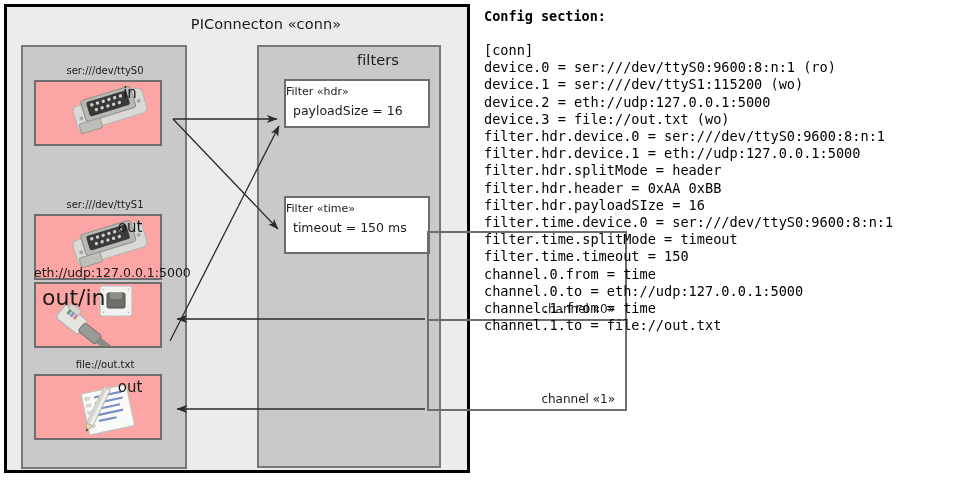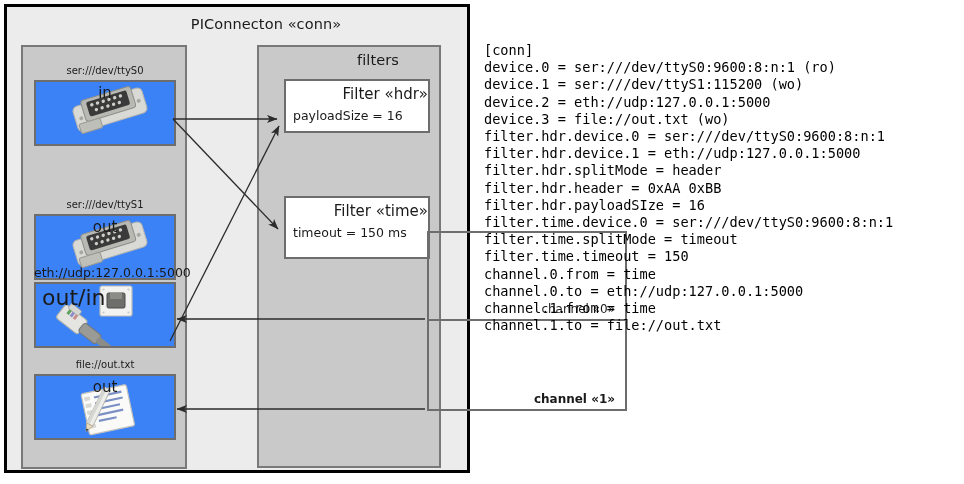--- a/index.html
+++ b/index.html
@@ -69,26 +69,27 @@
   .device-caption {
     font-size: 10px;
     color: #1a1a1a;
     text-align: center;
     height: 19px;
     line-height: 19px;
     white-space: nowrap;
   }
   .device-box {
     position: relative;
-    width: 142px;
+    width: 128px;
     height: 66px;
-    background: #3b82f6;
+    background: #fca5a5;
     border: 2px solid #6d6d6d;
     box-sizing: border-box;
     overflow: hidden;
+    padding-left: 32px;
   }
   .device-dir {
     position: absolute;
     top: 2px;
     width: 100%;
     text-align: center;
     font-size: 15px;
     color: #1a1a1a;
     z-index: 3;
   }
@@ -110,22 +111,22 @@
   
   .filter-box {
     position: absolute;
     left: 25px;
     width: 146px;
     background: #ffffff;
     border: 2px solid #6d6d6d;
     box-sizing: border-box;
   }
   .filter-title {
-    text-align: right;
-    font-size: 15px;
+    text-align: left;
+    font-size: 11px;
     color: #1a1a1a;
     padding-top: 4px;
     padding-bottom: 5px;
   }
   .filter-body {
     font-size: 12.5px;
     color: #1a1a1a;
     padding: 0 7px 7px 7px;
     line-height: 16px;
   }
@@ -334,21 +335,21 @@
       <div class="filter-title">Filter «time»</div>
       <div class="filter-body" style="padding-bottom:16px;">
         <div>timeout = 150 ms</div>
       </div>
     </div>
 
     <div class="channel-box" style="left:168px; top:184px; width:200px; height:90px;">
       <div class="channel-label">channel «0»</div>
     </div>
 
-    <div class="channel-box" style="left:168px; top:272px; width:200px; height:92px;font-weight:bold;">
+    <div class="channel-box" style="left:168px; top:272px; width:200px; height:92px;">
       <div class="channel-label">channel «1»</div>
     </div>
   </div>
 
   <svg id="arrow-layer">
     <defs>
       <marker id="ah" markerWidth="11" markerHeight="9" refX="10" refY="4.5" orient="auto" markerUnits="userSpaceOnUse">
         <path d="M0,0.4 L10.5,4.5 L0,8.6 L2.6,4.5 Z" fill="#2b2b2b"></path>
       </marker>
     </defs>
@@ -359,14 +360,15 @@
 
     <line x1="163" y1="334" x2="272" y2="119" stroke="#2b2b2b" stroke-width="1.3" marker-end="url(#ah)"></line>
 
     <line x1="418" y1="312" x2="170" y2="312" stroke="#2b2b2b" stroke-width="1.3" marker-end="url(#ah)"></line>
 
     <line x1="418" y1="402" x2="170" y2="402" stroke="#2b2b2b" stroke-width="1.3" marker-end="url(#ah)"></line>
   </svg>
 </div>
 
 <div id="config-root">
+  <div id="config-heading">Config section:</div>
   <div id="config-lines"><div class="cfg-line">[conn]</div><div class="cfg-line">device.0 = ser:///dev/ttyS0:9600:8:n:1 (ro)</div><div class="cfg-line">device.1 = ser:///dev/ttyS1:115200 (wo)</div><div class="cfg-line">device.2 = eth://udp:127.0.0.1:5000</div><div class="cfg-line">device.3 = file://out.txt (wo)</div><div class="cfg-line">filter.hdr.device.0 = ser:///dev/ttyS0:9600:8:n:1</div><div class="cfg-line">filter.hdr.device.1 = eth://udp:127.0.0.1:5000</div><div class="cfg-line">filter.hdr.splitMode = header</div><div class="cfg-line">filter.hdr.header = 0xAA 0xBB</div><div class="cfg-line">filter.hdr.payloadSIze = 16</div><div class="cfg-line">filter.time.device.0 = ser:///dev/ttyS0:9600:8:n:1</div><div class="cfg-line">filter.time.splitMode = timeout</div><div class="cfg-line">filter.time.timeout = 150</div><div class="cfg-line">channel.0.from = time</div><div class="cfg-line">channel.0.to = eth://udp:127.0.0.1:5000</div><div class="cfg-line">channel.1.from = time</div><div class="cfg-line">channel.1.to = file://out.txt</div></div>
 </div>
 
 </body></html>

